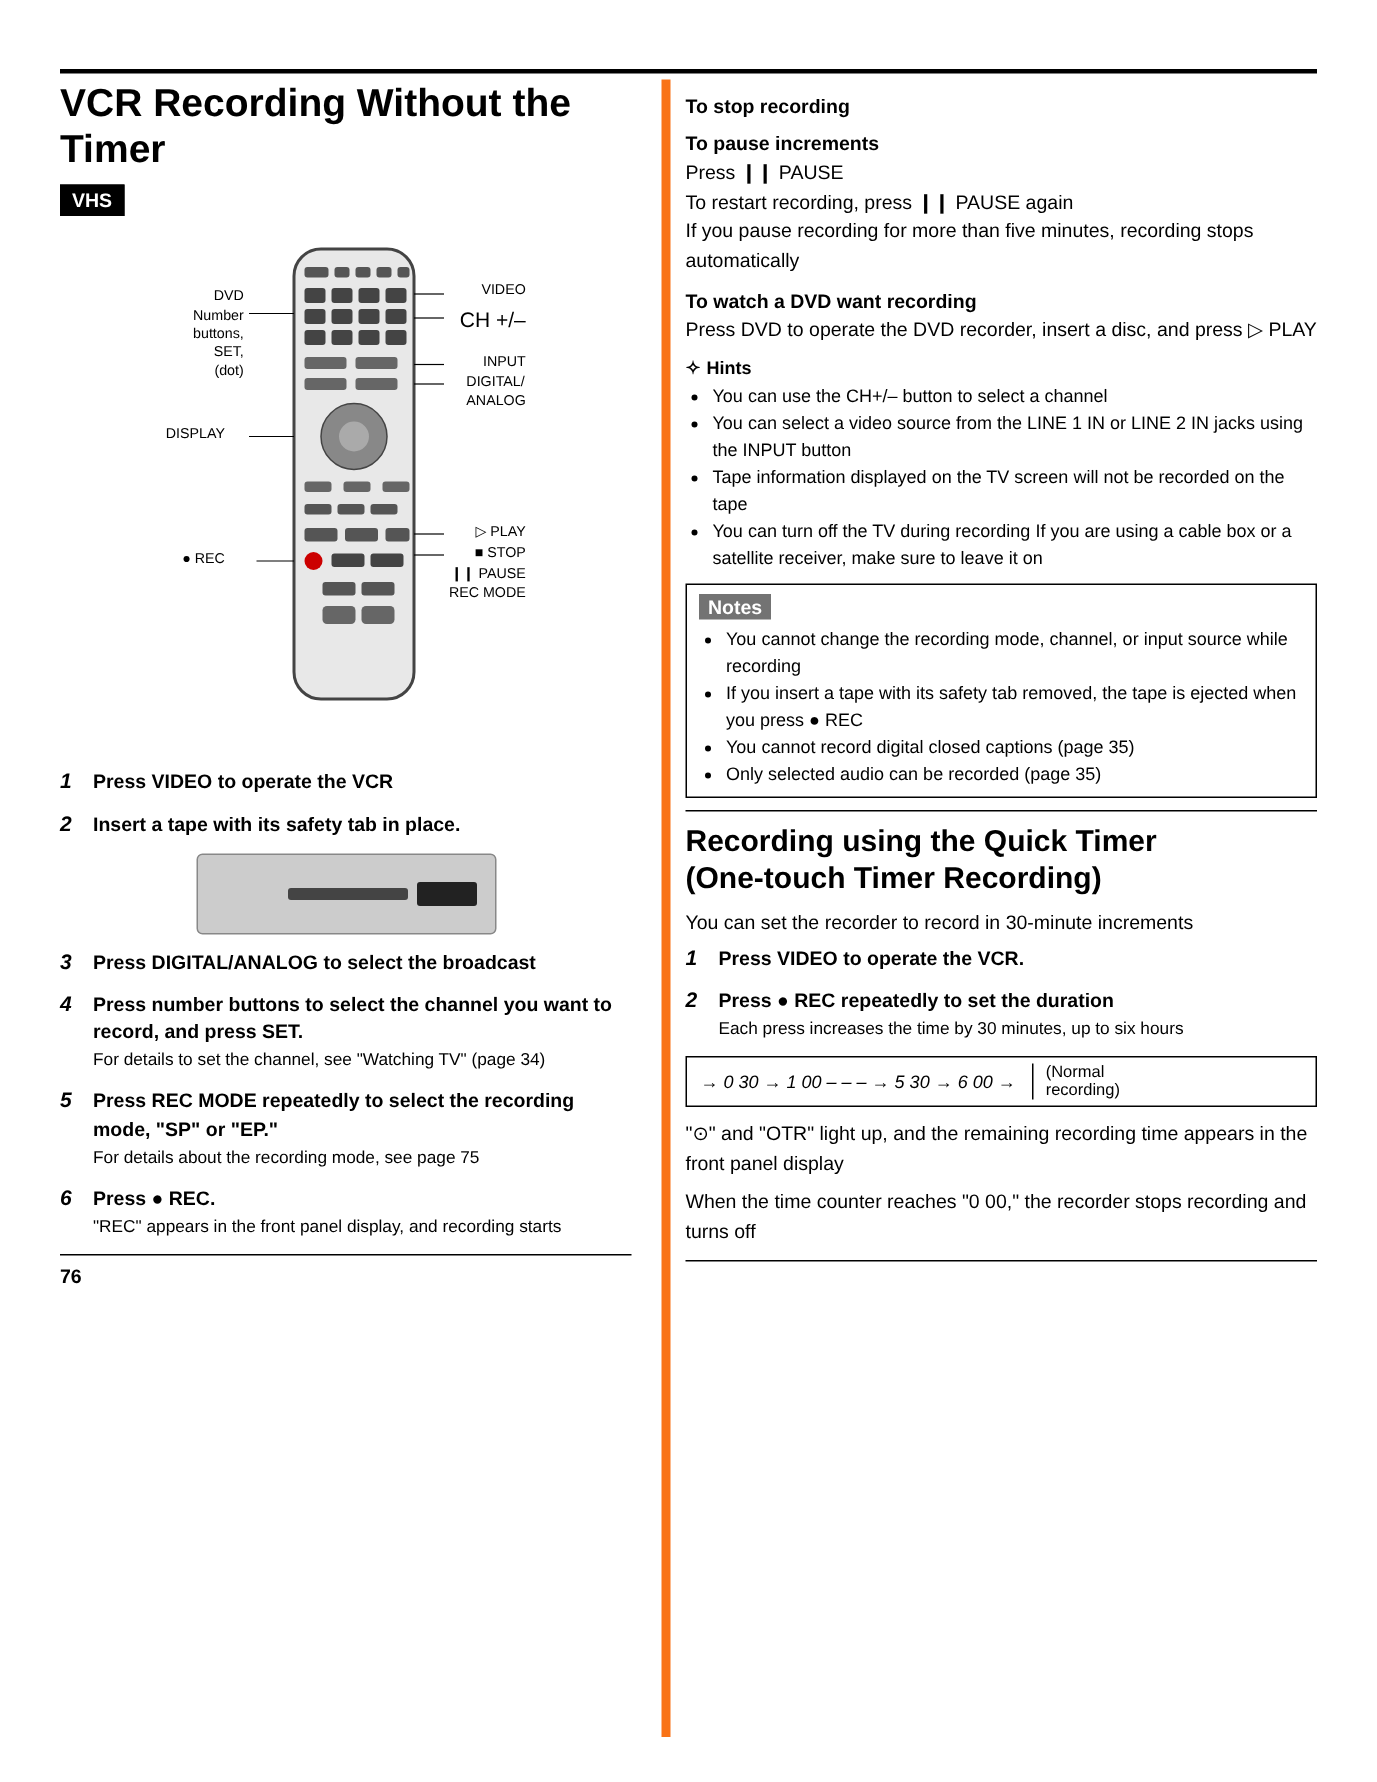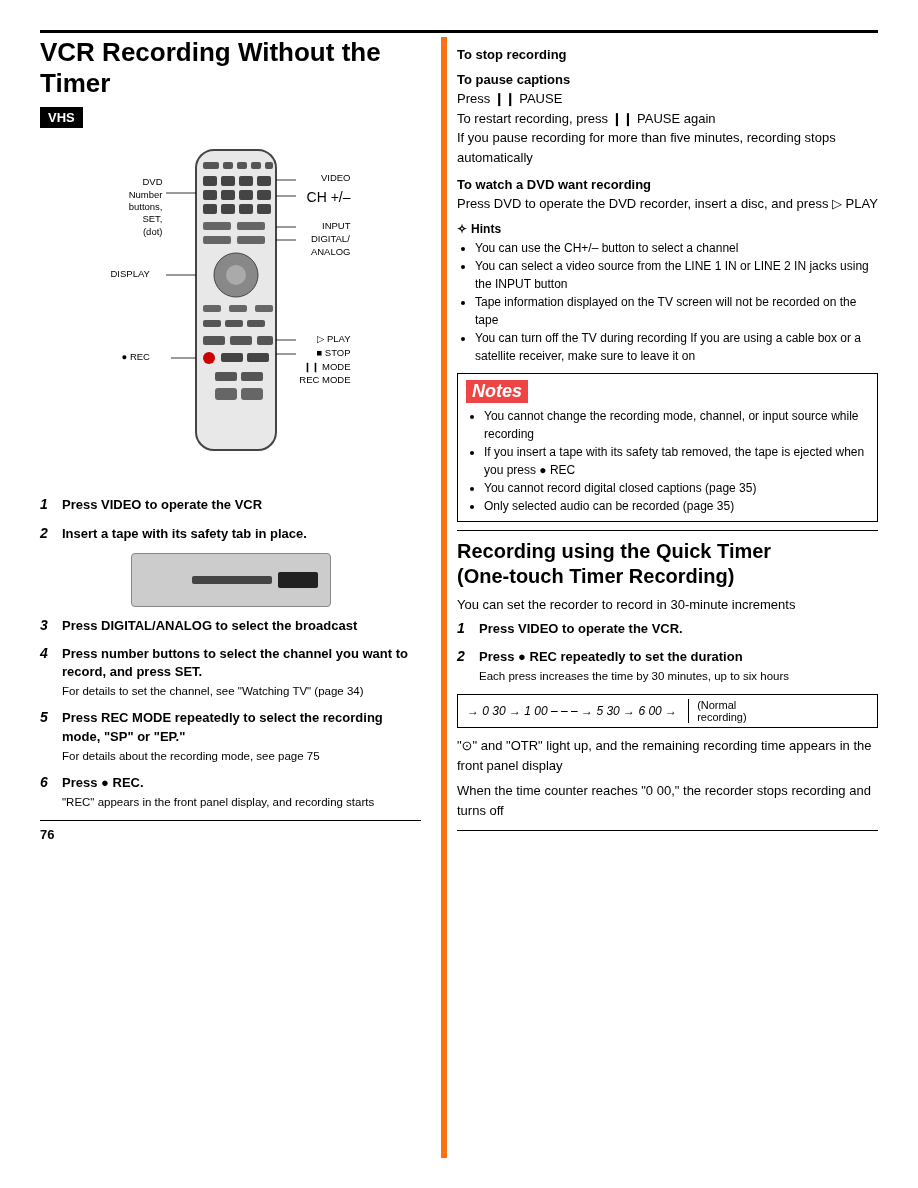--- a/index.html
+++ b/index.html
@@ -8,21 +8,21 @@
       font-size: 13px;
       background: #fff;
       color: #000;
       width: 918px;
       min-height: 1188px;
       position: relative;
     }
     .page {
       width: 918px;
       min-height: 1188px;
-      padding: 30px 40px 30px 40px;
+      padding: 46px 40px 30px 40px;
       display: flex;
       flex-direction: column;
     }
     .top-rule {
       border-top: 3px solid #000;
       margin-bottom: 4px;
     }
     .two-col {
       display: flex;
       flex-direction: row;
@@ -167,28 +167,27 @@
       padding-left: 18px;
       font-size: 12px;
       line-height: 1.5;
     }
     .notes-box {
       border: 1px solid #000;
       padding: 6px 8px;
       margin: 8px 0;
     }
     .notes-title {
-      background: #ef4444;
+      background: #737373;
       color: #fff;
       font-weight: bold;
-      font-size: 18px;
+      font-size: 13px;
       padding: 1px 6px;
       display: inline-block;
       margin-bottom: 4px;
-      font-style: italic;
     }
     .notes-list {
       list-style: disc;
       padding-left: 18px;
       font-size: 12px;
       line-height: 1.5;
     }
     .section-rule {
       border-top: 1px solid #000;
       margin: 8px 0;
@@ -313,21 +312,21 @@
           </svg>
           
           <div style="position:absolute;left:0;top:36px;font-size:9.5px;text-align:right;width:52px;line-height:1.3;">DVD<br>Number<br>buttons,<br>SET,<br>(dot)</div>
           <div style="position:absolute;right:0;top:32px;font-size:9.5px;line-height:1.3;">VIDEO</div>
           <div style="position:absolute;right:0;top:48px;font-size:14px;line-height:1.3;">CH +/–</div>
           <div style="position:absolute;right:0;top:80px;font-size:9.5px;line-height:1.3;">INPUT</div>
           <div style="position:absolute;right:0;top:93px;font-size:9.5px;line-height:1.3;">DIGITAL/<br>ANALOG</div>
           <div style="position:absolute;left:0;top:128px;font-size:9.5px;line-height:1.3;">DISPLAY</div>
           <div style="position:absolute;right:0;top:193px;font-size:9.5px;line-height:1.3;">▷ PLAY</div>
           <div style="position:absolute;right:0;top:207px;font-size:9.5px;line-height:1.3;">■ STOP</div>
-          <div style="position:absolute;right:0;top:221px;font-size:9.5px;line-height:1.3;">❙❙ MODE</div>
+          <div style="position:absolute;right:0;top:221px;font-size:9.5px;line-height:1.3;">❙❙ PAUSE</div>
           <div style="position:absolute;right:0;top:234px;font-size:9.5px;line-height:1.3;">REC MODE</div>
           <div style="position:absolute;left:0;top:211px;font-size:9.5px;line-height:1.3;margin-left:11px;">● REC</div>
         </div>
       </div>
 
       
       <div class="step-item">
         <span class="step-num bold-step">1</span>
         <span class="step-text"><strong>Press VIDEO to operate the VCR</strong></span>
       </div>
@@ -372,21 +371,21 @@
       </div>
 
       <div class="bottom-rule"></div>
       <div class="page-num">76</div>
     </div>
 
     <div class="right-col">
       <div style="margin-top:0;">
         <div class="section-header">To stop recording</div>
 
-        <div class="section-header">To pause captions</div>
+        <div class="section-header">To pause increments</div>
         <div class="section-body">
           <span>Press ❙❙ PAUSE</span><br>
           <span>To restart recording, press ❙❙ PAUSE again</span><br>
           <span>If you pause recording for more than five minutes, recording stops automatically</span>
         </div>
 
         <div class="section-header">To watch a DVD want recording</div>
         <div class="section-body">Press DVD to operate the DVD recorder, insert a disc, and press ▷ PLAY</div>
 
         <div class="hints-box">

